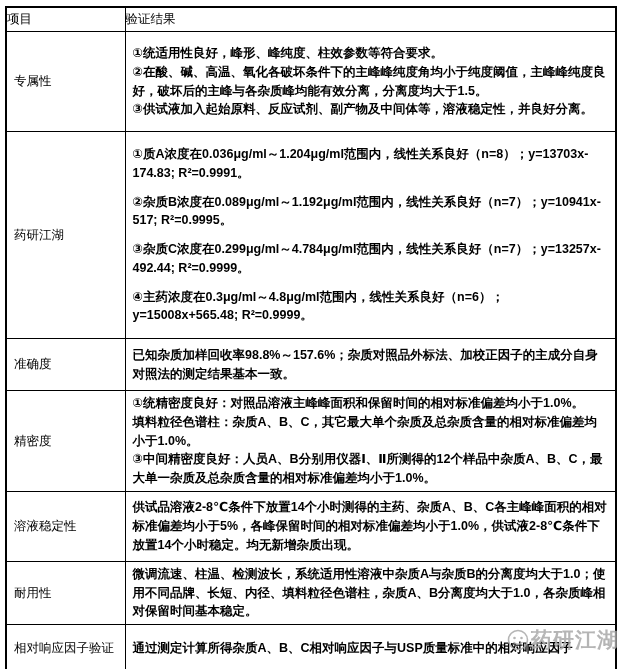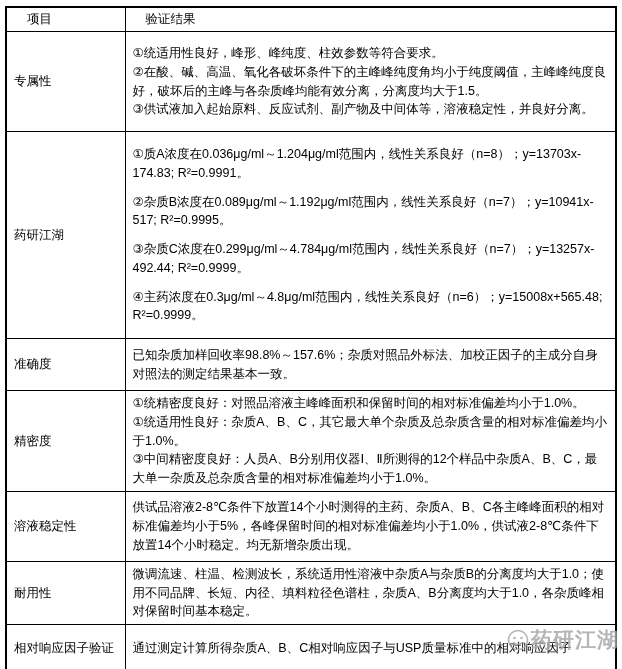--- a/index.html
+++ b/index.html
@@ -10,24 +10,24 @@
   .wrap { padding:6px 5px 0 5px; }
   table.validation {
     border-collapse:collapse; width:612px; table-layout:fixed;
     border:2px solid #000;
   }
   col.c-item { width:119px; }
   th,td {
     border:1px solid #000; vertical-align:middle; text-align:left;
     font-size:12.5px; font-weight:normal; line-height:1.5;
   }
-  th.hdr { height:21px; padding:1px 20px; }
+  th.hdr { height:21px; padding:1px 0; }
   td.item { padding:2px 4px 2px 7px; }
   td.result { padding:3px 6px 3px 7px; }
-  td.result p { margin:0; }
+  td.result p { margin:0;font-weight:bold; }
   tr.r1 { height:100px; }
   tr.r2 { height:151px; }
   tr.r2 td.result p { margin:10px 0; }
   tr.r3 { height:55px; }
   tr.r4 { height:52px; }
   tr.r5 { height:88px; }
   tr.r6 { height:70px; }
   tr.r7 { height:61px; }
   tr.r8 { height:49px; }
   .watermark {
@@ -72,21 +72,21 @@
     <tr class="r4">
       <td class="item">准确度</td>
       <td class="result">
         <p>已知杂质加样回收率98.8%～157.6%；杂质对照品外标法、加校正因子的主成分自身对照法的测定结果基本一致。</p>
       </td>
     </tr>
     <tr class="r5">
       <td class="item">精密度</td>
       <td class="result">
         <p>①统精密度良好：对照品溶液主峰峰面积和保留时间的相对标准偏差均小于1.0%。</p>
-        <p>①统适用性良好：杂质A、B、C，其它最大单个杂质及总杂质含量的相对标准偏差均小于1.0%。</p>
+        <p>填料粒径色谱柱：杂质A、B、C，其它最大单个杂质及总杂质含量的相对标准偏差均小于1.0%。</p>
         <p>③中间精密度良好：人员A、B分别用仪器Ⅰ、Ⅱ所测得的12个样品中杂质A、B、C，最大单一杂质及总杂质含量的相对标准偏差均小于1.0%。</p>
       </td>
     </tr>
     <tr class="r6">
       <td class="item">溶液稳定性</td>
       <td class="result">
         <p>供试品溶液2-8℃条件下放置14个小时测得的主药、杂质A、B、C各主峰峰面积的相对标准偏差均小于5%，各峰保留时间的相对标准偏差均小于1.0%，供试液2-8℃条件下放置14个小时稳定。均无新增杂质出现。</p>
       </td>
     </tr>
     <tr class="r7">

